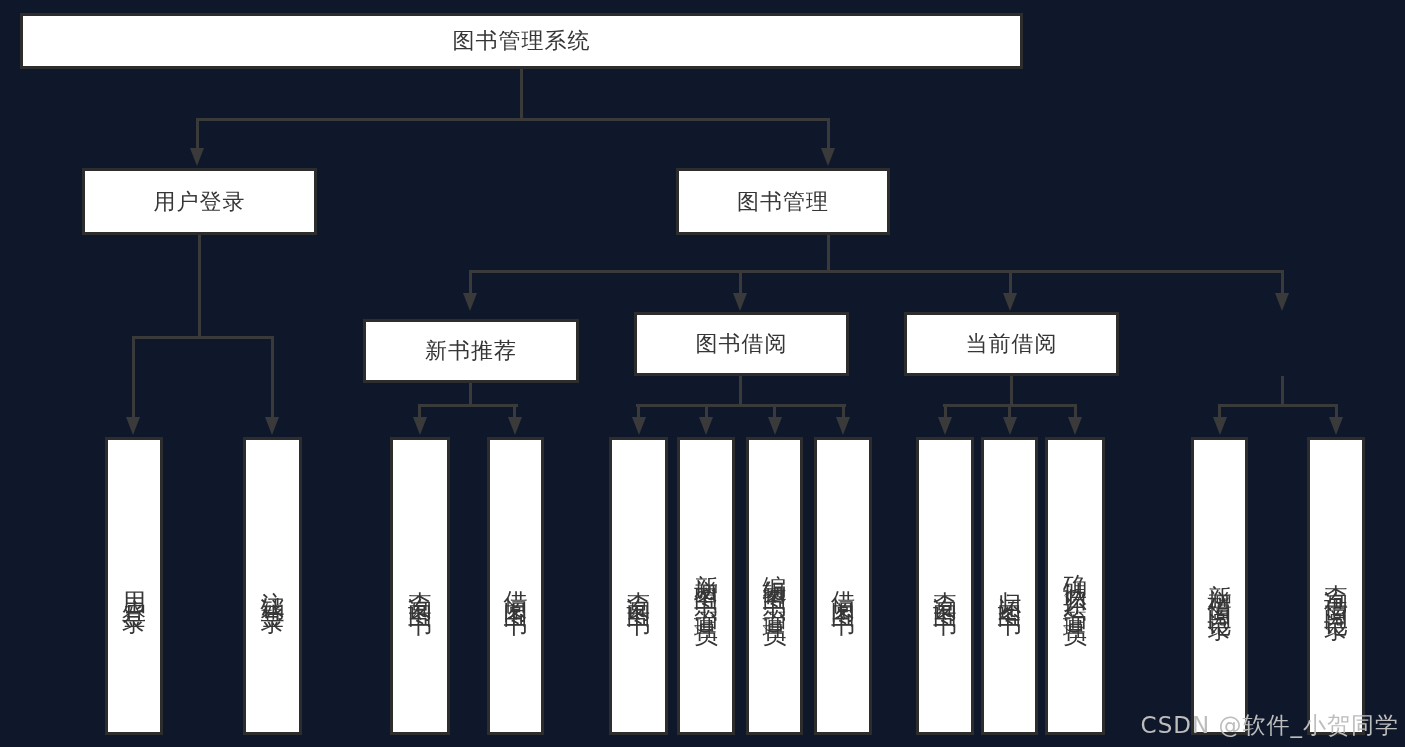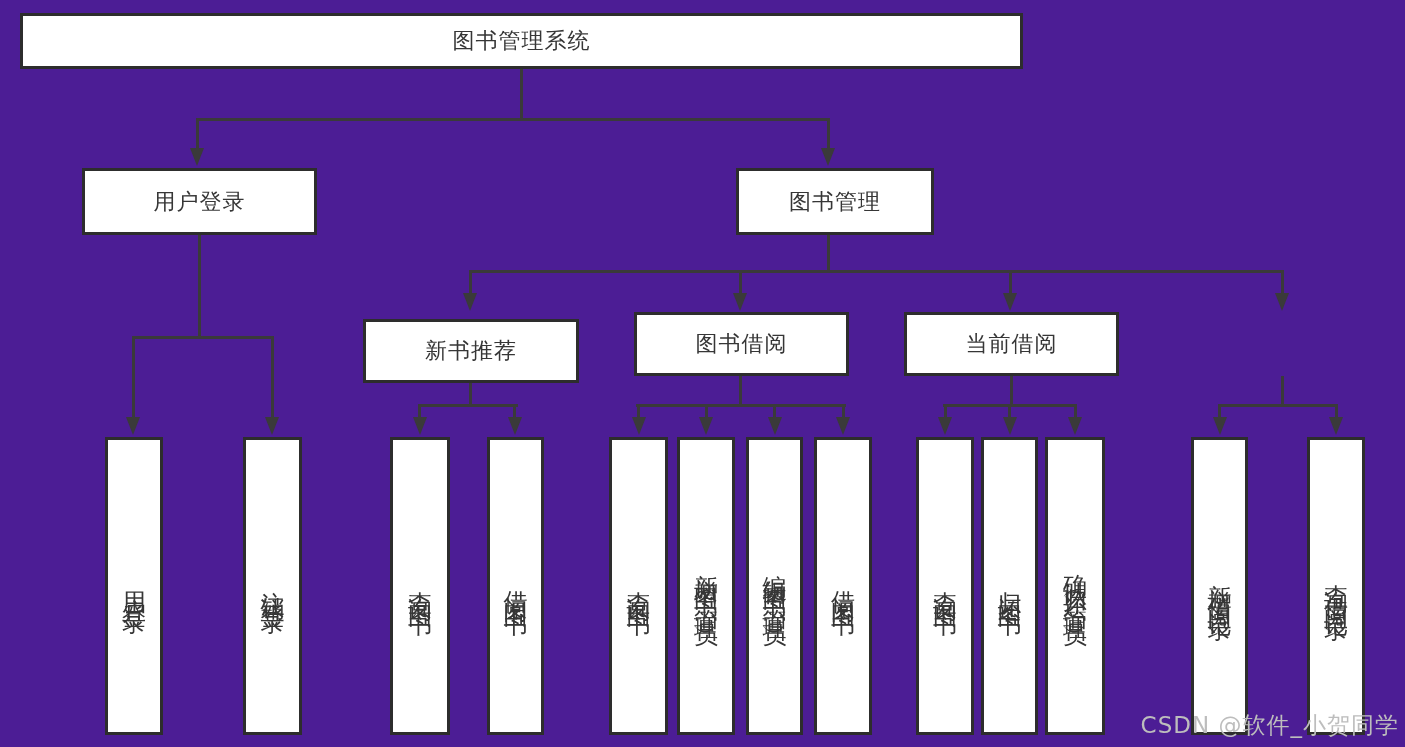--- a/index.html
+++ b/index.html
@@ -1,17 +1,17 @@
 <!DOCTYPE html>
 <html><head>
 <meta charset="utf-8">
 <style>
   html,body{margin:0;padding:0;background:#ffffff;}
   .canvas{
-    position:relative;width:1405px;height:747px;background:#4c1d95;overflow:hidden;
+    position:relative;width:1405px;height:747px;background:#0f172a;overflow:hidden;
     font-family:"DejaVu Sans","Liberation Sans",sans-serif;color:#333333;
   }
   .box{
     position:absolute;box-sizing:border-box;border:3px solid #2d2d2d;background:#ffffff;
     display:flex;align-items:center;justify-content:center;z-index:2;
   }
   .hbox span{font-size:22px;letter-spacing:1px;color:#363636;white-space:nowrap;}
   .vbox span{
     writing-mode:vertical-rl;text-orientation:mixed;
     font-size:24px;letter-spacing:7px;line-height:1;color:#363636;
@@ -40,21 +40,21 @@
   <div class="vline" style="left:520px;top:69px;height:49px"></div>
   <div class="hline" style="left:196px;top:118px;width:634px"></div>
   <div class="stem" style="left:196px;top:120px;height:28px"></div>
   <div class="arrow" style="left:190px;top:148px"></div>
   <div class="stem" style="left:827px;top:120px;height:28px"></div>
   <div class="arrow" style="left:821px;top:148px"></div>
 
   <div class="box hbox" style="left:82px;top:168px;width:235px;height:67px">
     <span>用户登录</span>
   </div>
-  <div class="box hbox" style="left:736px;top:168px;width:198px;height:67px">
+  <div class="box hbox" style="left:676px;top:168px;width:214px;height:67px">
     <span>图书管理</span>
   </div>
 
   <div class="vline" style="left:198px;top:235px;height:101px"></div>
   <div class="hline" style="left:132px;top:336px;width:142px"></div>
   <div class="stem" style="left:132px;top:338px;height:80px"></div>
   <div class="arrow" style="left:126px;top:417px"></div>
   <div class="stem" style="left:271px;top:338px;height:80px"></div>
   <div class="arrow" style="left:265px;top:417px"></div>
 

